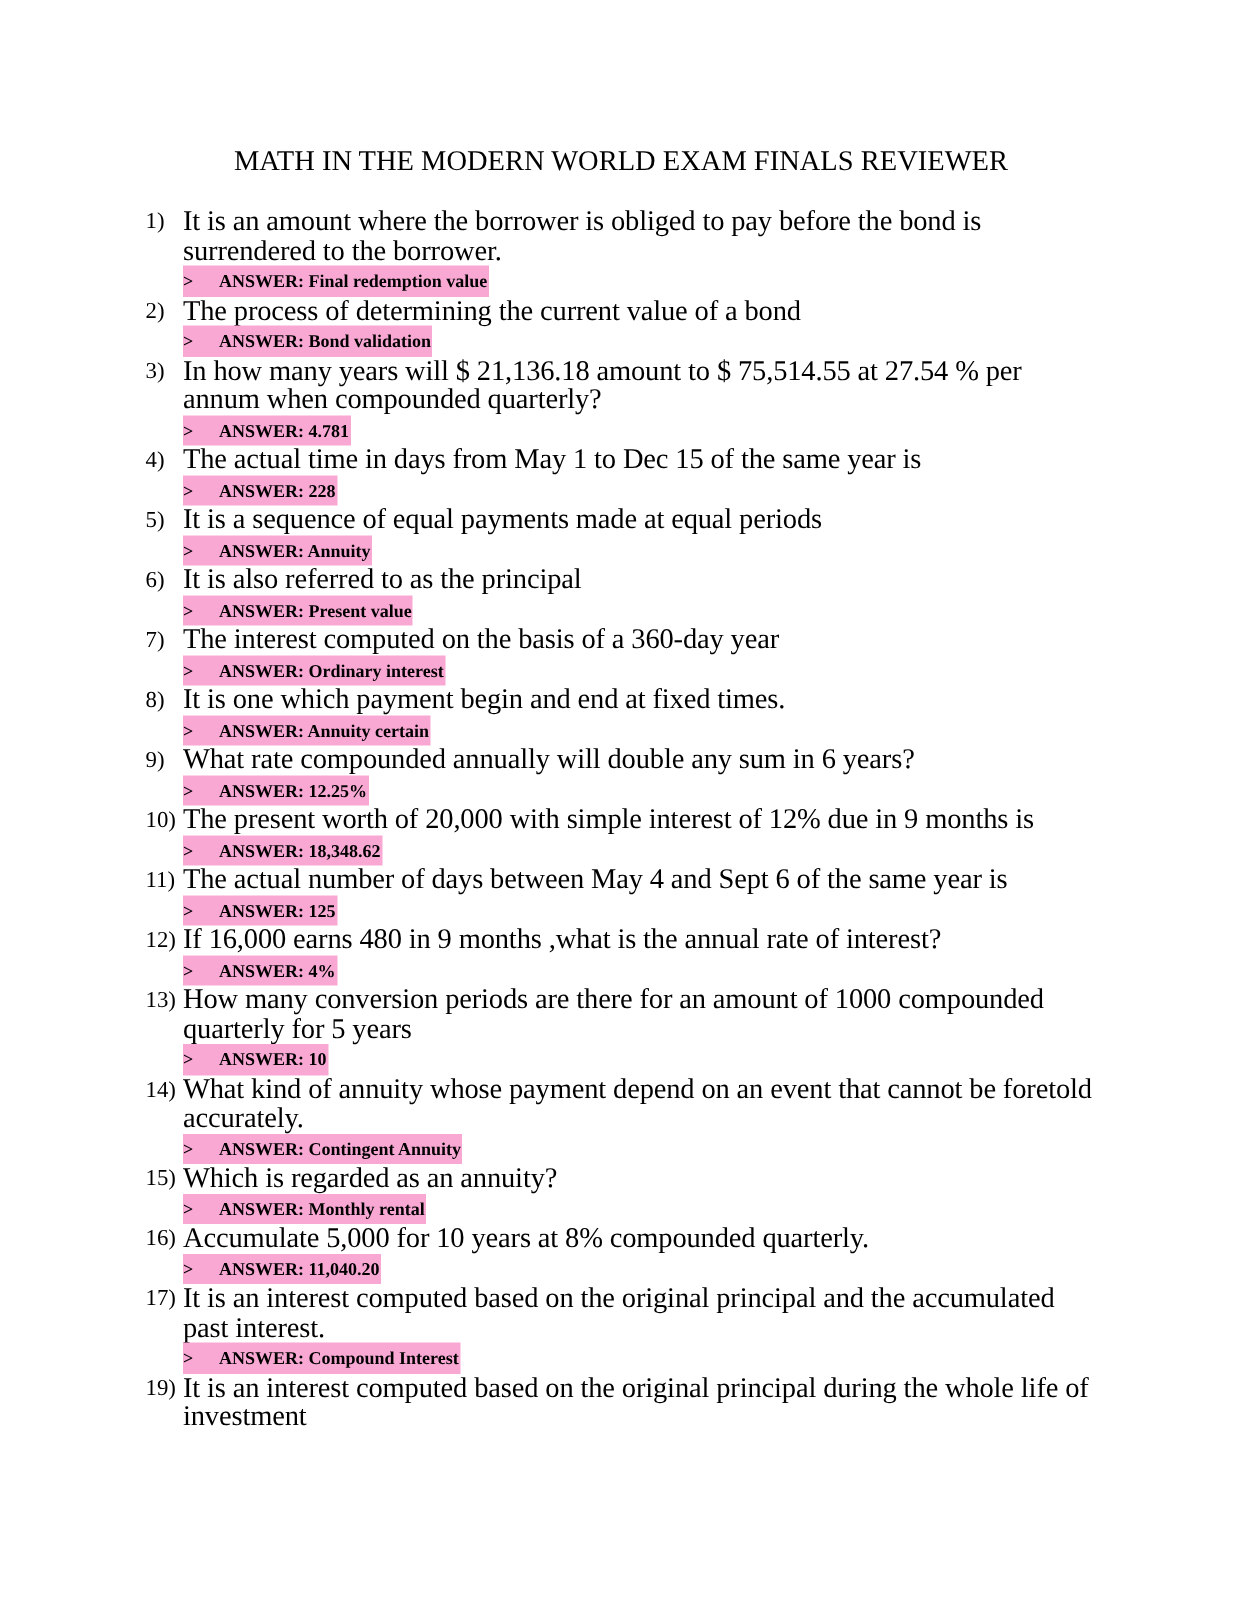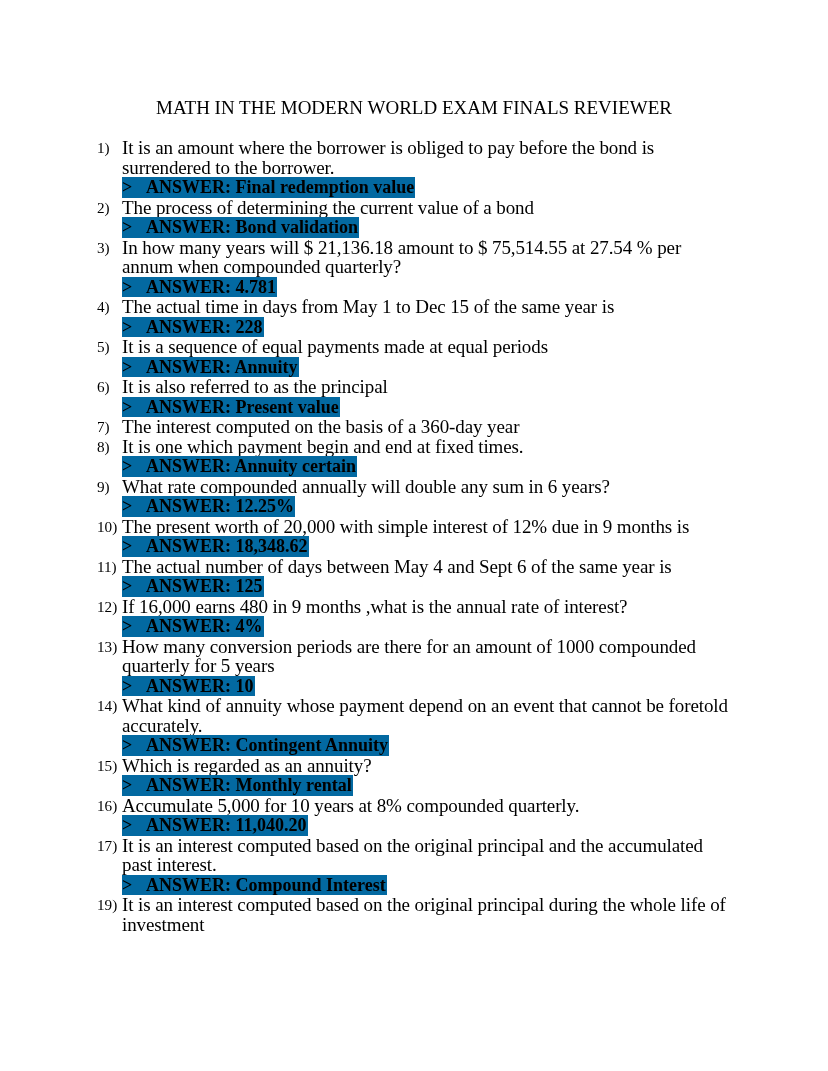--- a/index.html
+++ b/index.html
@@ -54,23 +54,23 @@
       line-height: 19.5px;
     }
     .question {
       display: block;
       font-size: 19px;
       line-height: 19.5px;
       letter-spacing: -0.1px;
     }
     .answer {
       display: inline-block;
-      background: #0369a1;
+      background: #f9a8d4;
       font-weight: bold;
-      font-size: 18px;
+      font-size: 12px;
       line-height: 20.5px;
       padding: 0 1px 0 0;
       white-space: nowrap;
     }
     .answer .arrow {
       display: inline-block;
       width: 24px;
     }
   </style>
 </head>
@@ -106,20 +106,21 @@
       <span class="answer"><span class="arrow">&gt;</span><span>ANSWER: Annuity</span></span>
     </li>
     <li class="item">
       <span class="num">6)</span>
       <span class="question">It is also referred to as the principal</span>
       <span class="answer"><span class="arrow">&gt;</span><span>ANSWER: Present value</span></span>
     </li>
     <li class="item">
       <span class="num">7)</span>
       <span class="question">The interest computed on the basis of a 360-day year</span>
+      <span class="answer"><span class="arrow">&gt;</span><span>ANSWER: Ordinary interest</span></span>
     </li>
     <li class="item">
       <span class="num">8)</span>
       <span class="question">It is one which payment begin and end at fixed times.</span>
       <span class="answer"><span class="arrow">&gt;</span><span>ANSWER: Annuity certain</span></span>
     </li>
     <li class="item">
       <span class="num">9)</span>
       <span class="question">What rate compounded annually will double any sum in 6 years?</span>
       <span class="answer"><span class="arrow">&gt;</span><span>ANSWER: 12.25%</span></span>

